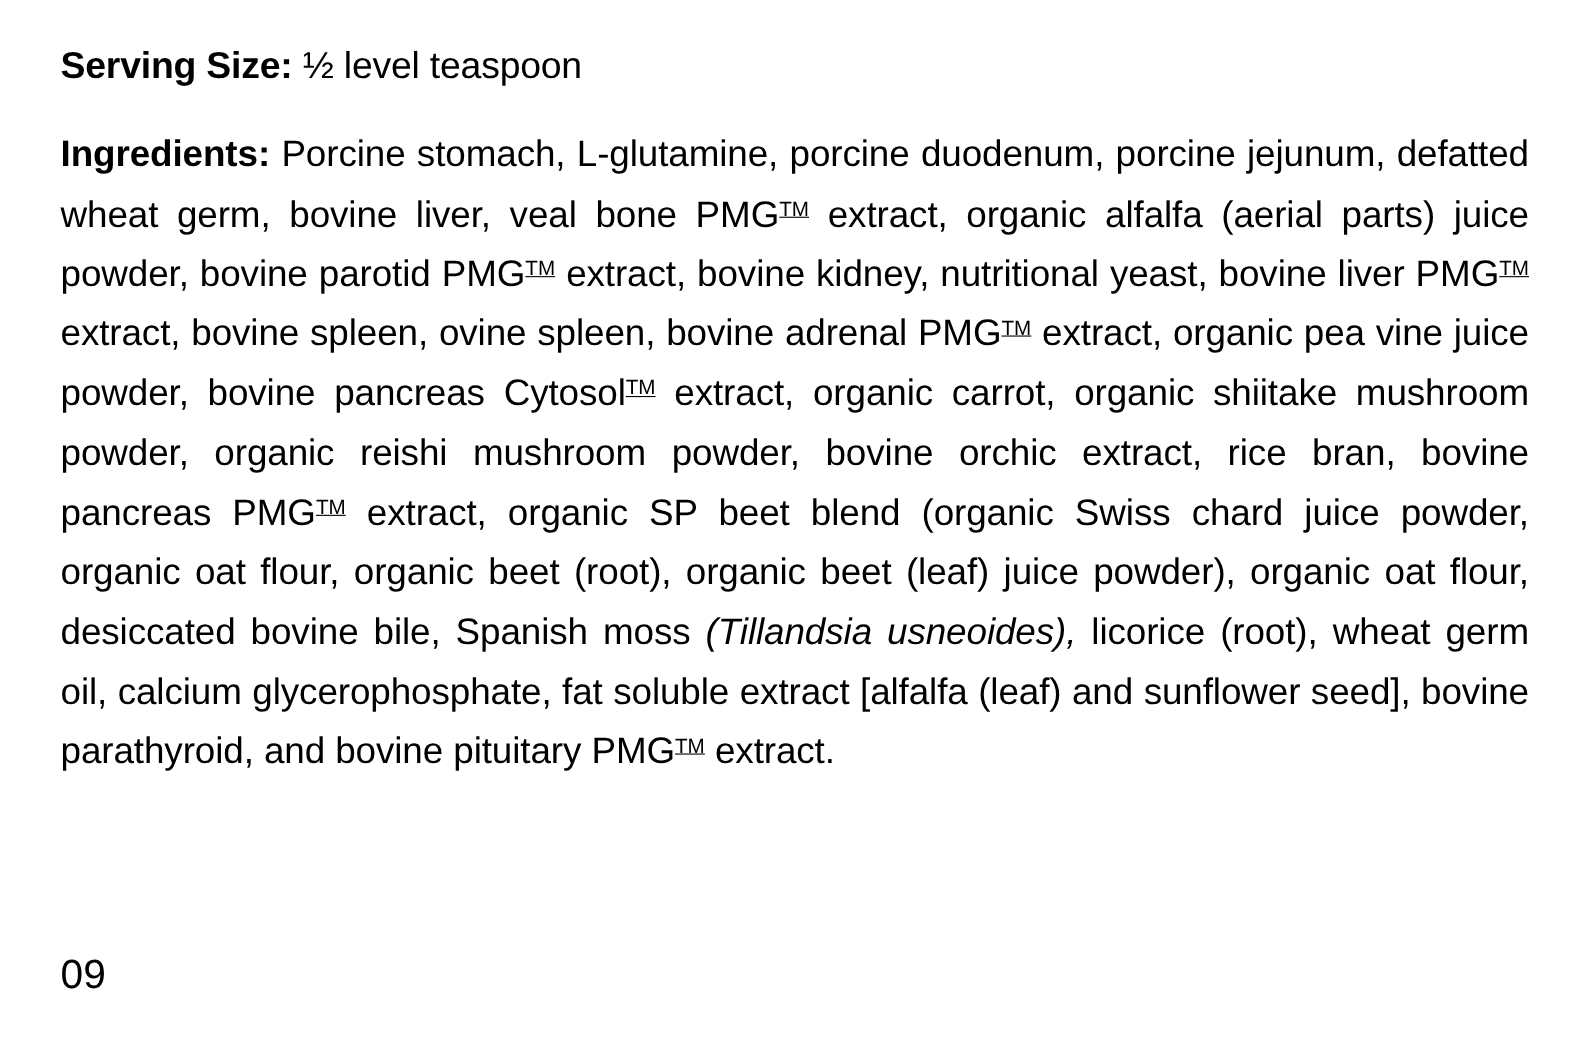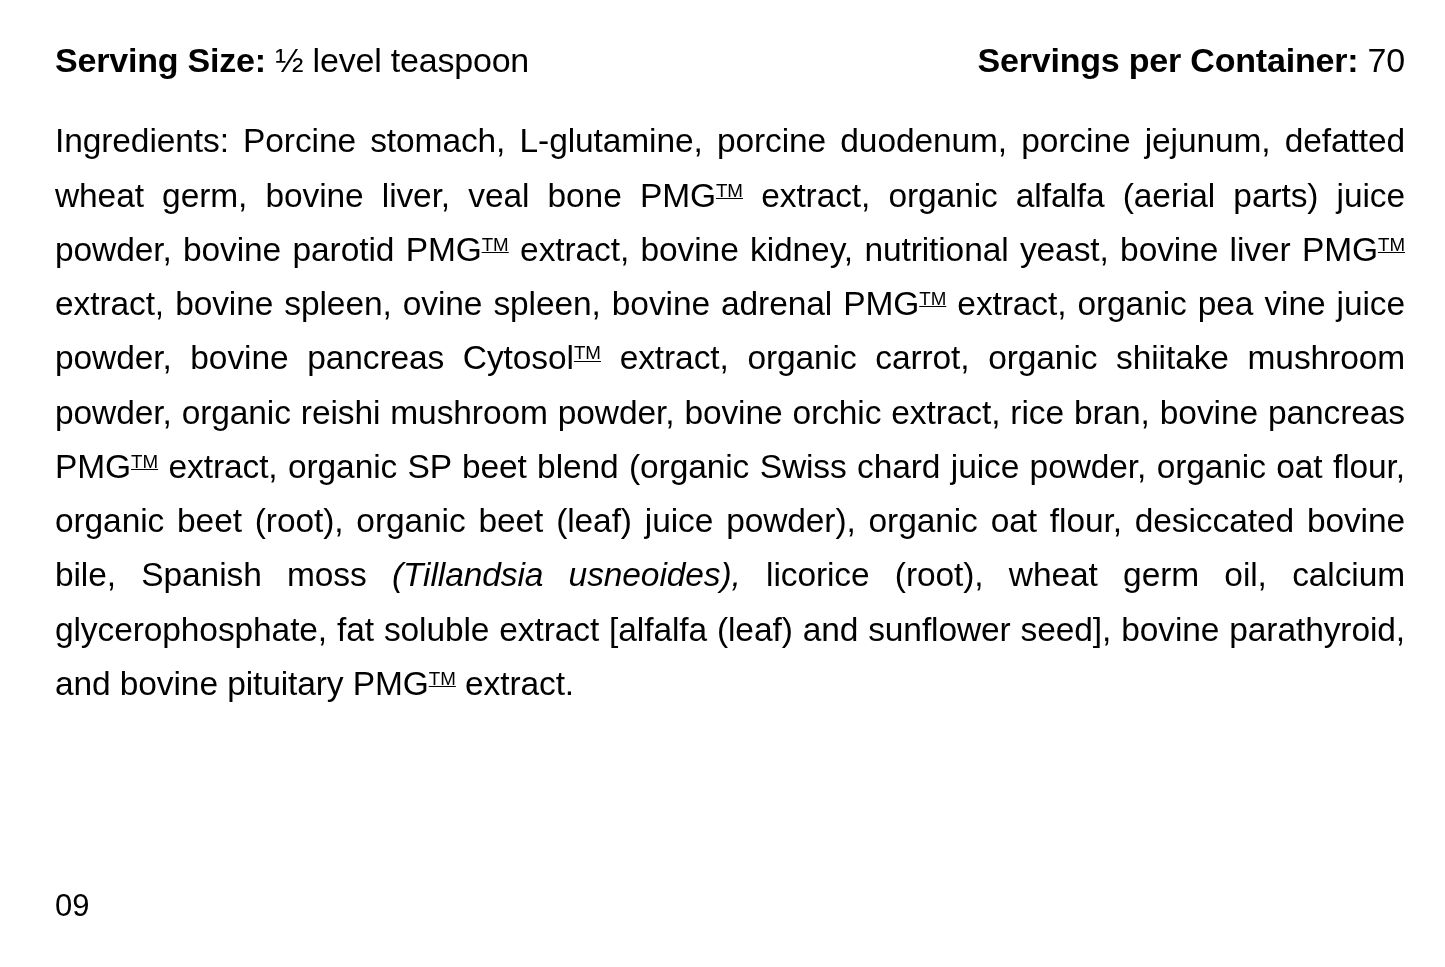--- a/index.html
+++ b/index.html
@@ -12,21 +12,21 @@
     height: 967px;
     font-family: "Liberation Sans", sans-serif;
     color: #000000;
     -webkit-font-smoothing: antialiased;
   }
   .label {
     position: relative;
     width: 1445px;
     height: 967px;
     box-sizing: border-box;
-    padding: 40px 40px 0 55px;
+    padding: 40px 55px 0 55px;
   }
   .serving-row {
     display: flex;
     justify-content: space-between;
     align-items: baseline;
     font-size: 34px;
     line-height: 1.2;
     margin-bottom: 26px;
     letter-spacing: -0.2px;
   }
@@ -38,56 +38,52 @@
   }
   .ingredients {
     font-size: 33.5px;
     line-height: 1.62;
     text-align: justify;
     text-justify: inter-word;
     letter-spacing: -0.1px;
     hyphens: none;
   }
   .ingredients .lead {
-    font-weight: normal;
+    font-weight: bold;
     margin-top: 28px;
   }
   sup.tm {
     font-size: 0.56em;
     vertical-align: 0.52em;
     line-height: 0;
     letter-spacing: 0;
     text-decoration: underline;
   }
   .italic {
     font-style: italic;
     font-weight: 400;
   }
   .code {
     position: absolute;
     left: 55px;
-    bottom: 46px;
-    font-size: 31px;
+    bottom: 63px;
+    font-size: 37px;
     line-height: 1;
     letter-spacing: 0px;
   }
 </style>
 </head>
 <body>
 
 <div class="label">
 
   <div class="serving-row">
     <div class="serving-left">
       <span class="bold">Serving Size:</span>
       <span>½ level teaspoon</span>
     </div>
-    <div class="serving-right">
-      <span class="bold">Servings per Container:</span>
-      <span>70</span>
-    </div>
   </div>
 
   <p class="ingredients"><span class="lead">Ingredients:</span> <span>Porcine stomach, L-glutamine, porcine duodenum, porcine jejunum, defatted wheat germ, bovine liver, veal bone PMG</span><sup class="tm">TM</sup><span> extract, organic alfalfa (aerial parts) juice powder, bovine parotid PMG</span><sup class="tm">TM</sup><span> extract, bovine kidney, nutritional yeast, bovine liver PMG</span><sup class="tm">TM</sup><span> extract, bovine spleen, ovine spleen, bovine adrenal PMG</span><sup class="tm">TM</sup><span> extract, organic pea vine juice powder, bovine pancreas Cytosol</span><sup class="tm">TM</sup><span> extract, organic carrot, organic shiitake mushroom powder, organic reishi mushroom powder, bovine orchic extract, rice bran, bovine pancreas PMG</span><sup class="tm">TM</sup><span> extract, organic SP beet blend (organic Swiss chard juice powder, organic oat flour, organic beet (root), organic beet (leaf) juice powder), organic oat flour, desiccated bovine bile, Spanish moss </span><span class="italic">(Tillandsia usneoides),</span><span> licorice (root), wheat germ oil, calcium glycerophosphate, fat soluble extract [alfalfa (leaf) and sunflower seed], bovine parathyroid, and bovine pituitary PMG</span><sup class="tm">TM</sup><span> extract.</span></p>
 
   <div class="code">09</div>
 
 </div>
 
 </body></html>

